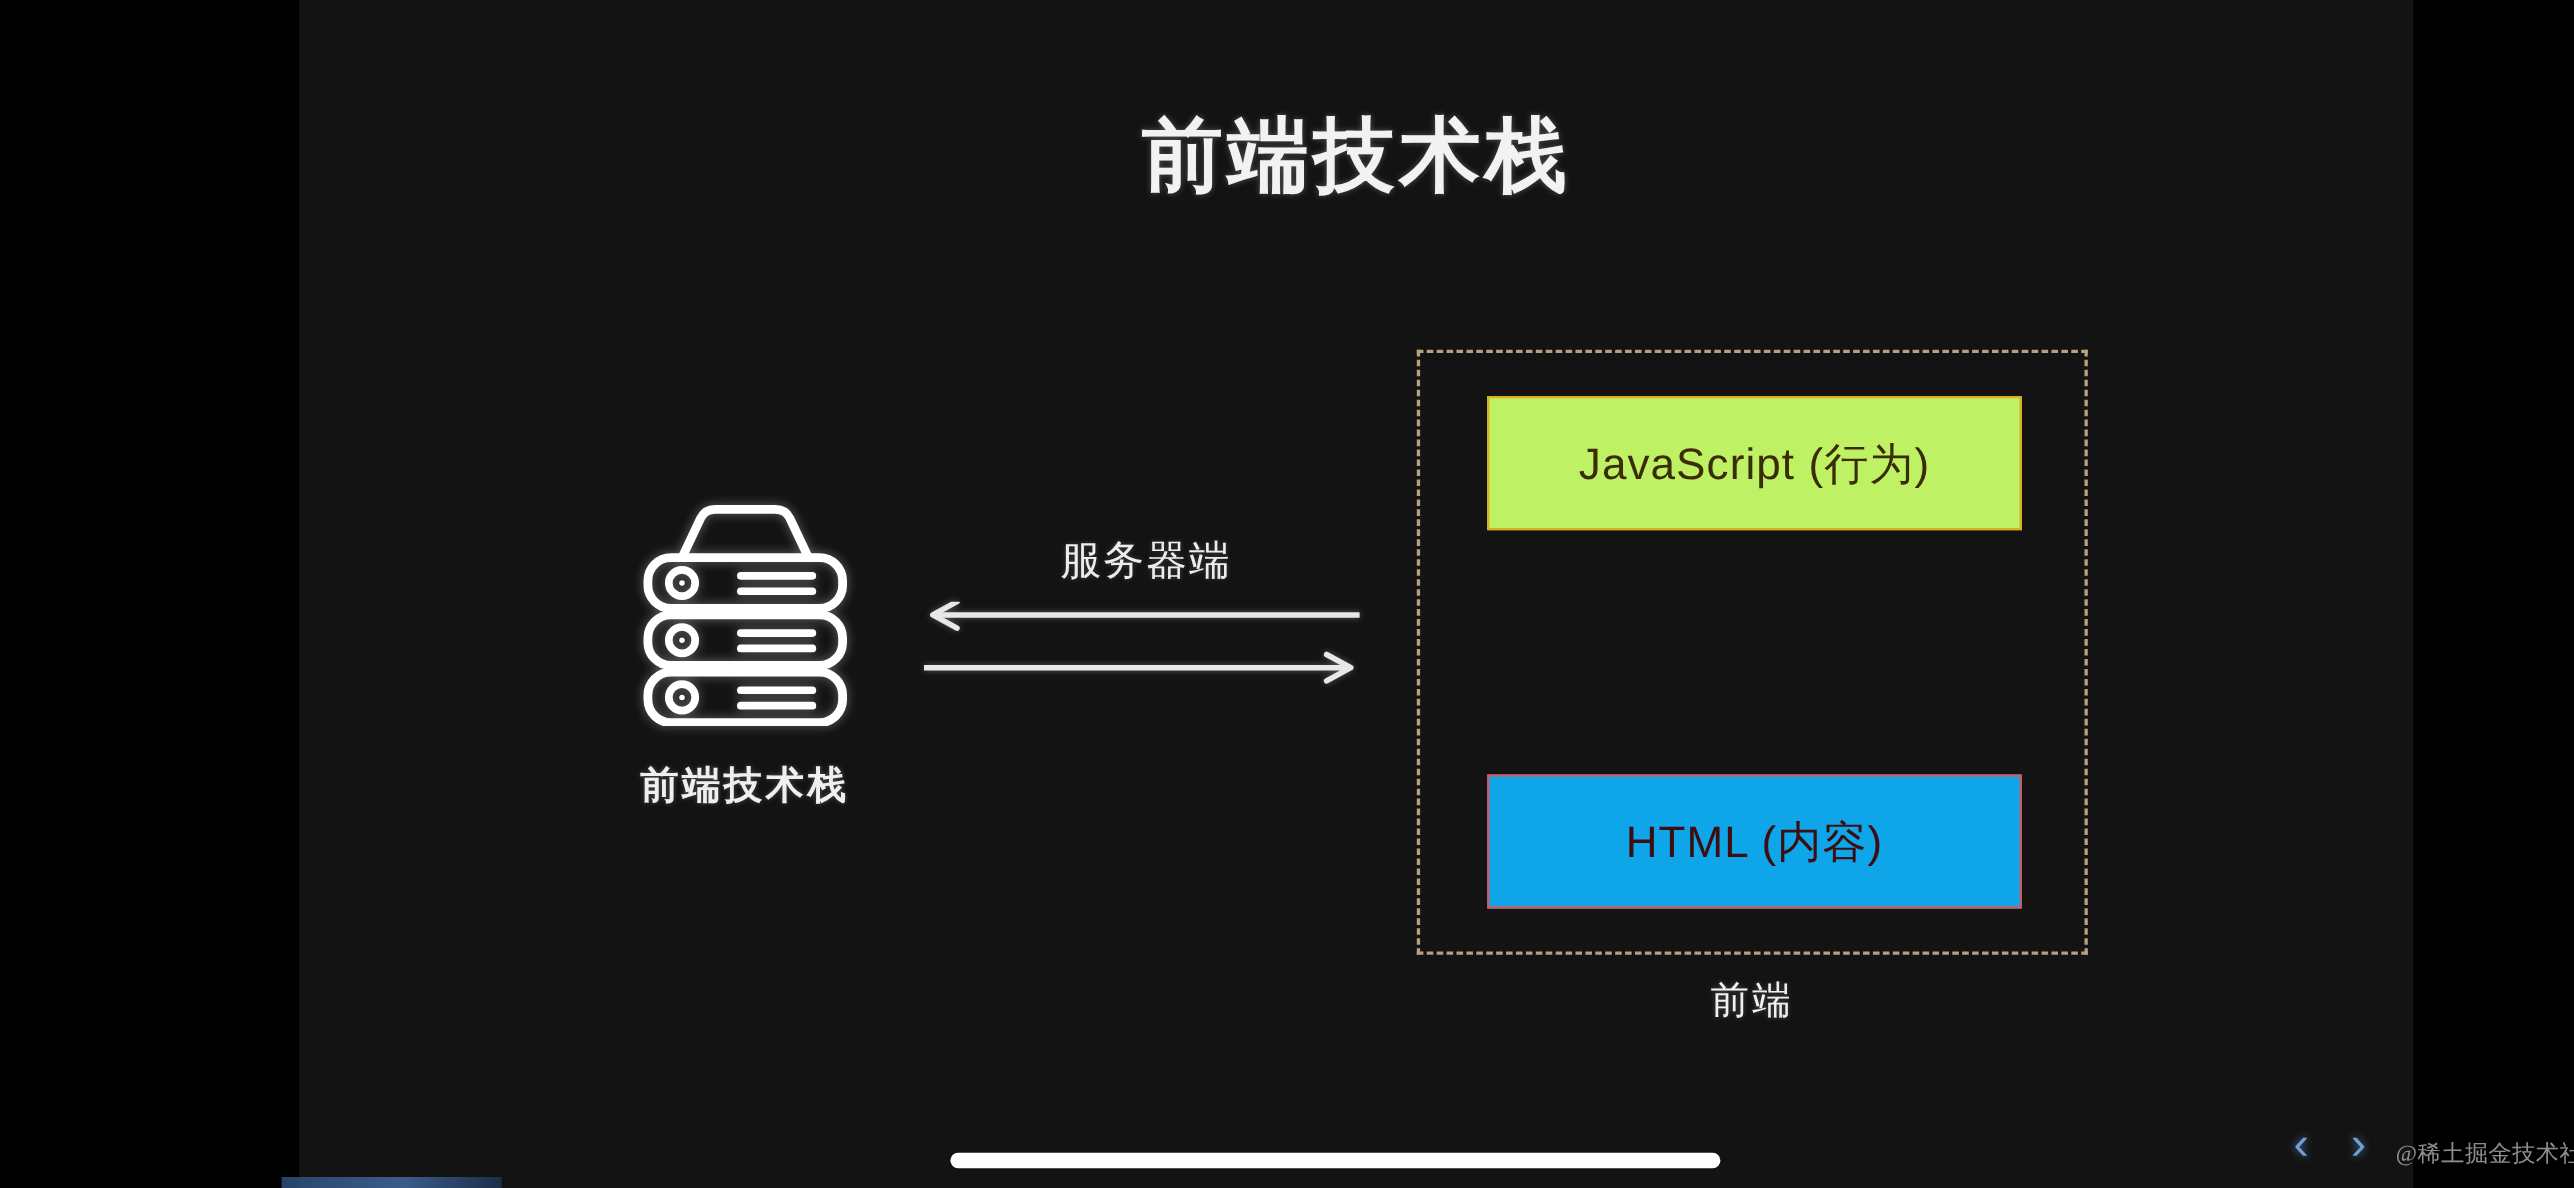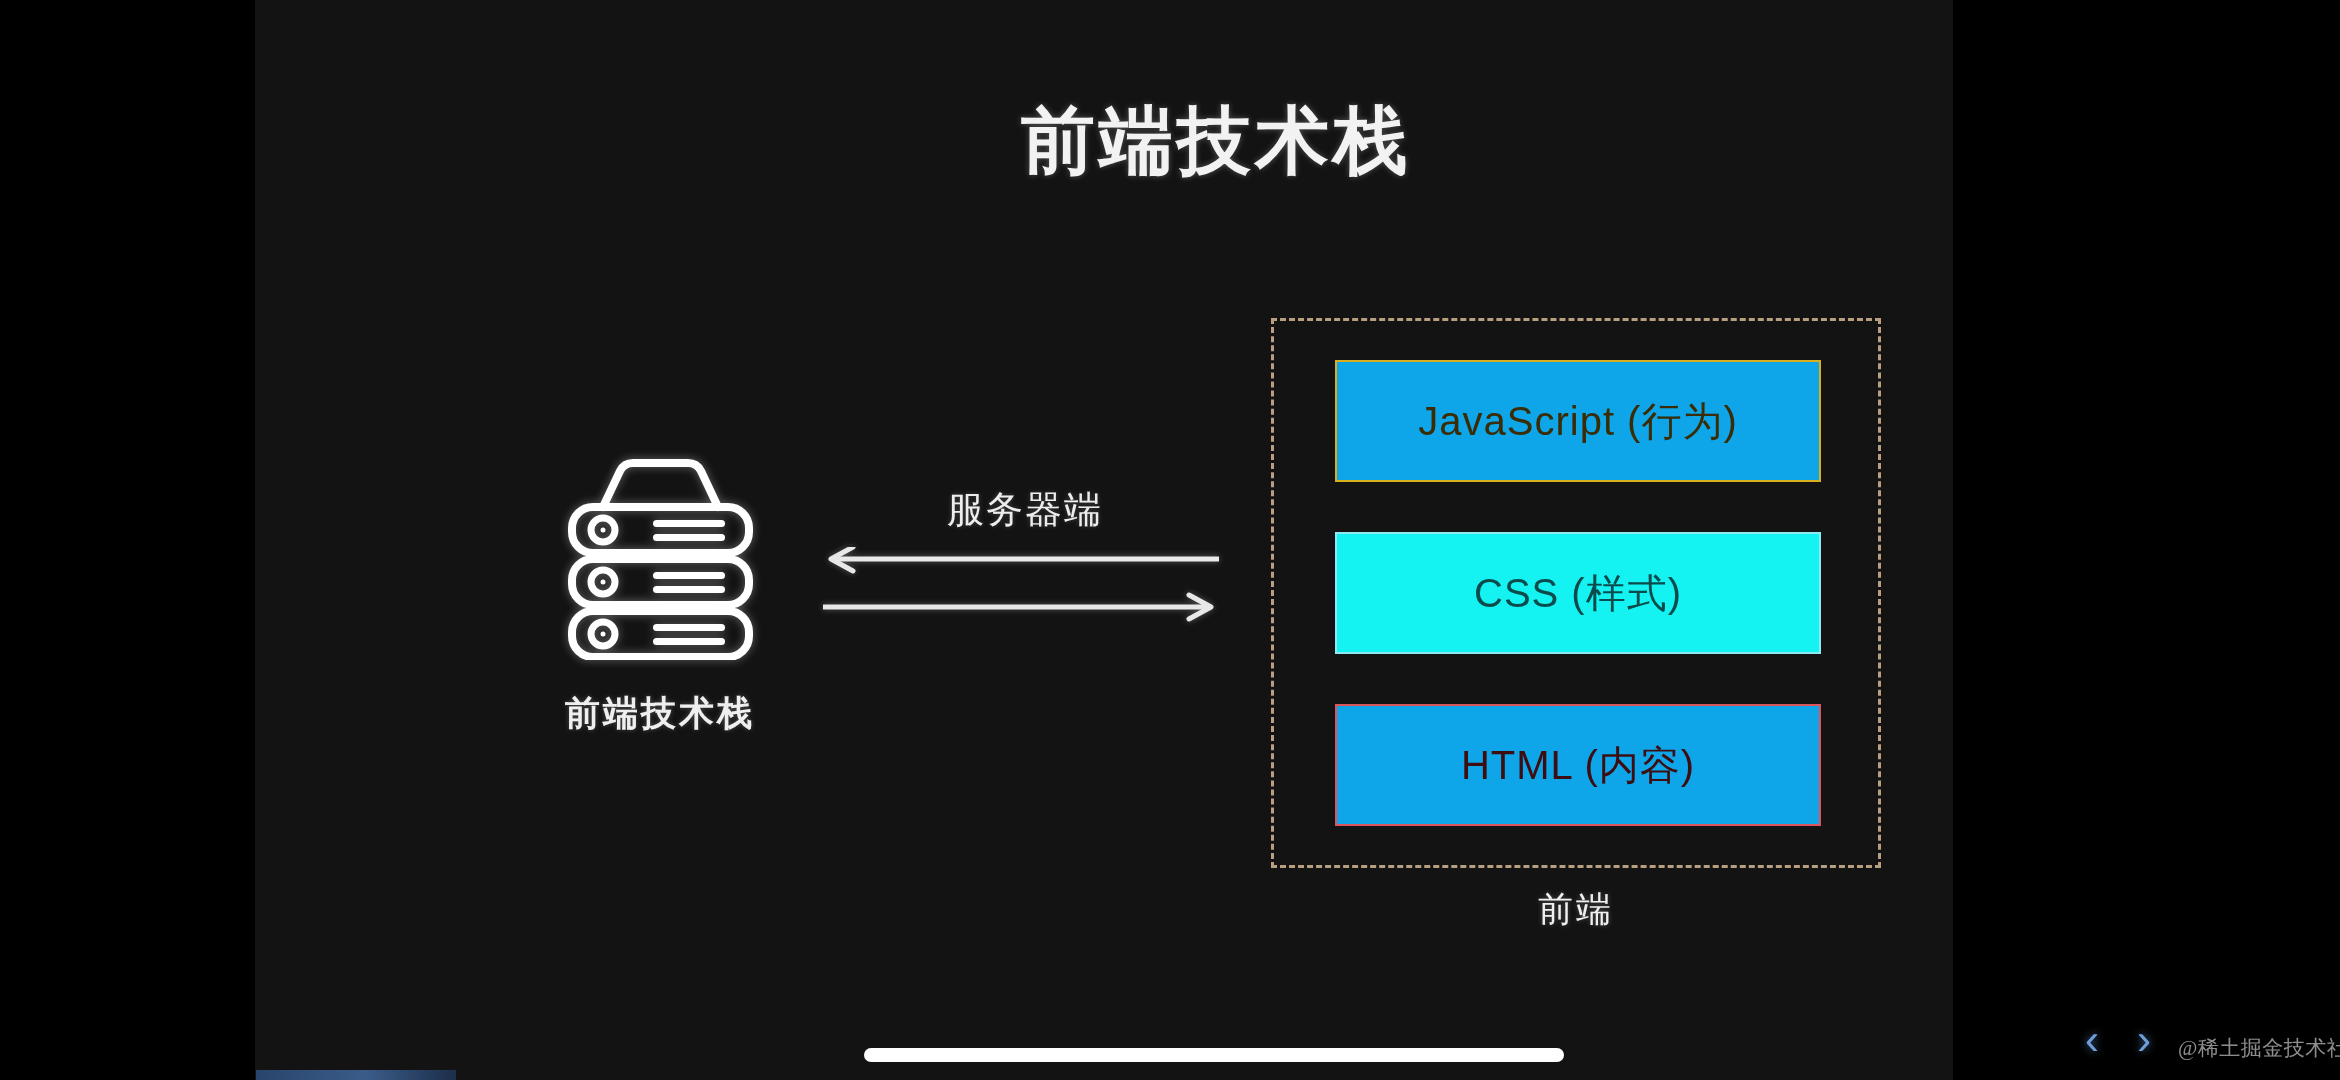--- a/index.html
+++ b/index.html
@@ -17,23 +17,23 @@
   #root {
     position: relative;
     width: 2340px;
     height: 1080px;
     background: #000000;
   }
 
   
   .slide-area {
     position: absolute;
-    left: 255px;
+    left: 272px;
     top: 0px;
-    width: 1698px;
+    width: 1922px;
     height: 1080px;
     background: #131313;
     overflow: hidden;
   }
 
   .slide-title {
     position: absolute;
     left: 0;
     top: 104px;
     width: 1922px;
@@ -140,21 +140,21 @@
     display: flex;
     align-items: center;
     justify-content: center;
     font-size: 40px;
     font-weight: 400;
     letter-spacing: 1px;
     white-space: nowrap;
     box-sizing: border-box;
   }
   .layer-js {
-    background: #0ea5e9;
+    background: #bef264;
     color: #3a2c05;
     border: 2px solid #d9ae1f;
   }
   .layer-css {
     background: #14f2f2;
     color: #0b4b4b;
     border: 2px solid #8de9ef;
   }
   .layer-html {
     background: #0ea5e9;
@@ -291,23 +291,20 @@
         </g>
       </svg>
     </div>
 
     <div class="frontend-group">
       <div class="dashed-box"></div>
       <div class="layer-stack">
         <div class="layer layer-js">
           <span>JavaScript (行为)</span>
         </div>
-        <div class="layer layer-css">
-          <span>CSS (样式)</span>
-        </div>
         <div class="layer layer-html">
           <span>HTML (内容)</span>
         </div>
       </div>
       <div class="frontend-label">前端</div>
     </div>
 
   </div>
 
   <div class="progress-track">

